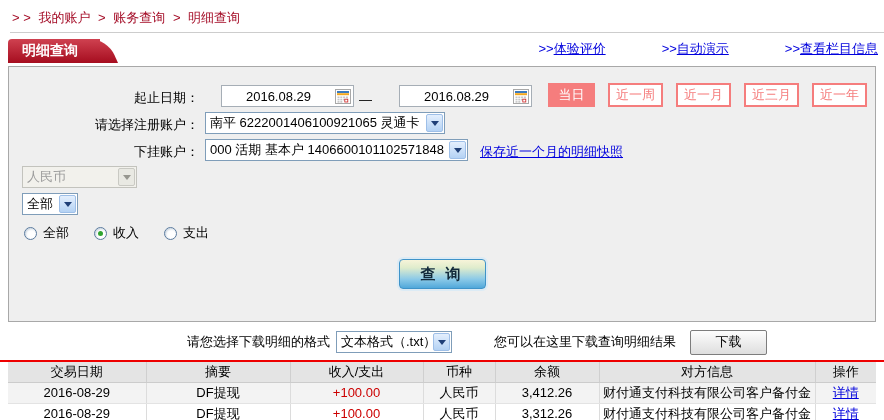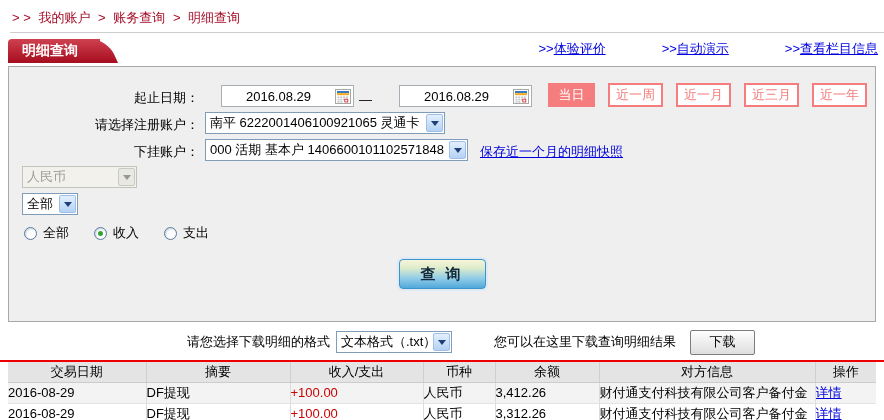--- a/index.html
+++ b/index.html
@@ -67,31 +67,31 @@
 
   .qbtnrow { display:flex; justify-content:center; margin-top:17px; }
   .querybtn { width:87px; height:30px; border:1px solid #3f93c8; border-radius:4px; cursor:pointer;
     background:linear-gradient(180deg,#f7f4d9 0%,#dfeccc 28%,#8ccae8 68%,#51a8da 100%);
     font-size:15px; font-weight:bold; color:#12293a; letter-spacing:3px;
     box-shadow:0 0 0 2px #dcebf5; font-family:inherit; }
 
   
   .dlrow { display:flex; align-items:center; margin:7px 0 0 187px; height:26px; }
   .dlhint { margin-left:42px; }
-  .dlbtn { width:65px; height:25px; margin-left:14px; border:1px solid #7d7d7d; border-radius:2px;
+  .dlbtn { width:77px; height:25px; margin-left:14px; border:1px solid #7d7d7d; border-radius:2px;
     background:linear-gradient(180deg,#fdfdfd,#dedede); font-size:13px; cursor:pointer; font-family:inherit; }
 
   .redline { height:2px; background:#ee0000; margin-top:5px; }
 
   
   table.results { width:868px; margin:0 8px; border-collapse:collapse; table-layout:fixed; }
   .results th { background:#e4e4e4; height:20px; font-weight:normal; border-right:1px solid #cfcfcf;
     border-bottom:1px solid #cccccc; text-align:center; }
   .results th:last-child { border-right:none; }
-  .results td { height:21px; border-right:1px solid #dcdcdc; border-bottom:1px solid #e3e3e3;
+  .results td { height:21px; text-align:center; border-right:1px solid #dcdcdc; border-bottom:1px solid #e3e3e3;
     white-space:nowrap; overflow:hidden; }
   .results td:last-child { border-right:none; }
   .results tr.odd { background:#f3f3f3; }
   .results tr.even { background:#ffffff; }
   .amt { color:#cc0000; }
   .c1{width:138px} .c2{width:144px} .c3{width:133px} .c4{width:72px} .c5{width:104px} .c6{width:216px} .c7{width:61px}
 </style>
 </head>
 <body>
 

